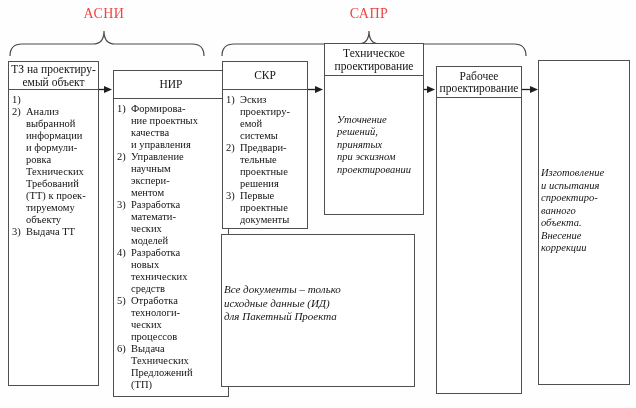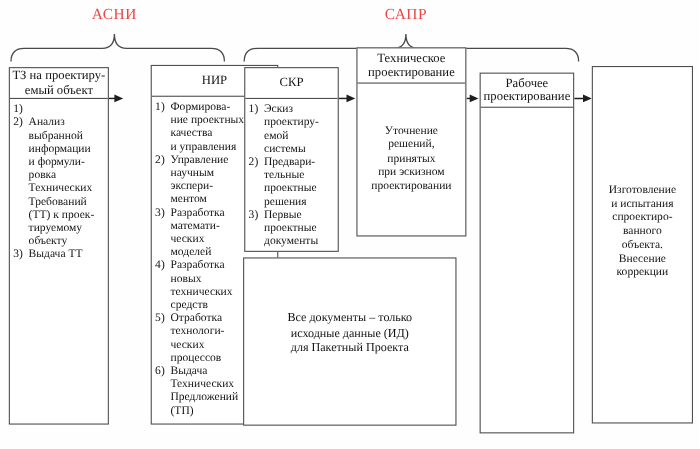--- a/index.html
+++ b/index.html
@@ -20,22 +20,22 @@
     flex:none; border-bottom:1.5px solid #4f4f4f; box-sizing:border-box;
     display:flex; align-items:center; justify-content:center;
     text-align:center; white-space:pre-line;
     font-size:11.5px; line-height:12.5px; padding:1px 1px;
   }
   .box-body { flex:1; padding:4px 1px 0 3px; font-size:10.5px; line-height:12px; }
   .li { display:flex; }
   .li .num { flex:none; width:14px; }
   .li .txt { white-space:pre-line; }
   .center-text {
-    text-align:center; white-space:pre-line;
-    font-size:10.5px; line-height:12.5px; padding:0 2px;
+    white-space:pre-line;
+    font-size:10.5px; line-height:12.5px; padding:0 2px;font-style:italic;
   }
   .body-centered { flex:1; display:flex; align-items:center; justify-content:center; }
 </style>
 </head>
 <body>
 
 <div class="canvas">
 
   <div class="group-label" style="left:64px; top:6px; width:80px;">АСНИ</div>
   <div class="group-label" style="left:329px; top:6px; width:80px;">САПР</div>
@@ -86,21 +86,21 @@
 тируемому
 объекту</span>
       </div>
       <div class="li">
         <span class="num">3)</span>
         <span class="txt">Выдача ТТ</span>
       </div>
     </div>
   </div>
 
-  <div class="box" style="left:113px; top:59px; width:116px; height:327px;margin-left:24px;">
+  <div class="box" style="left:113px; top:70px; width:116px; height:327px;">
     <div class="box-header" style="height:28px;">НИР</div>
     <div class="box-body">
       <div class="li">
         <span class="num">1)</span>
         <span class="txt">Формирова-
 ние проектных
 качества
 и управления</span>
       </div>
       <div class="li">

